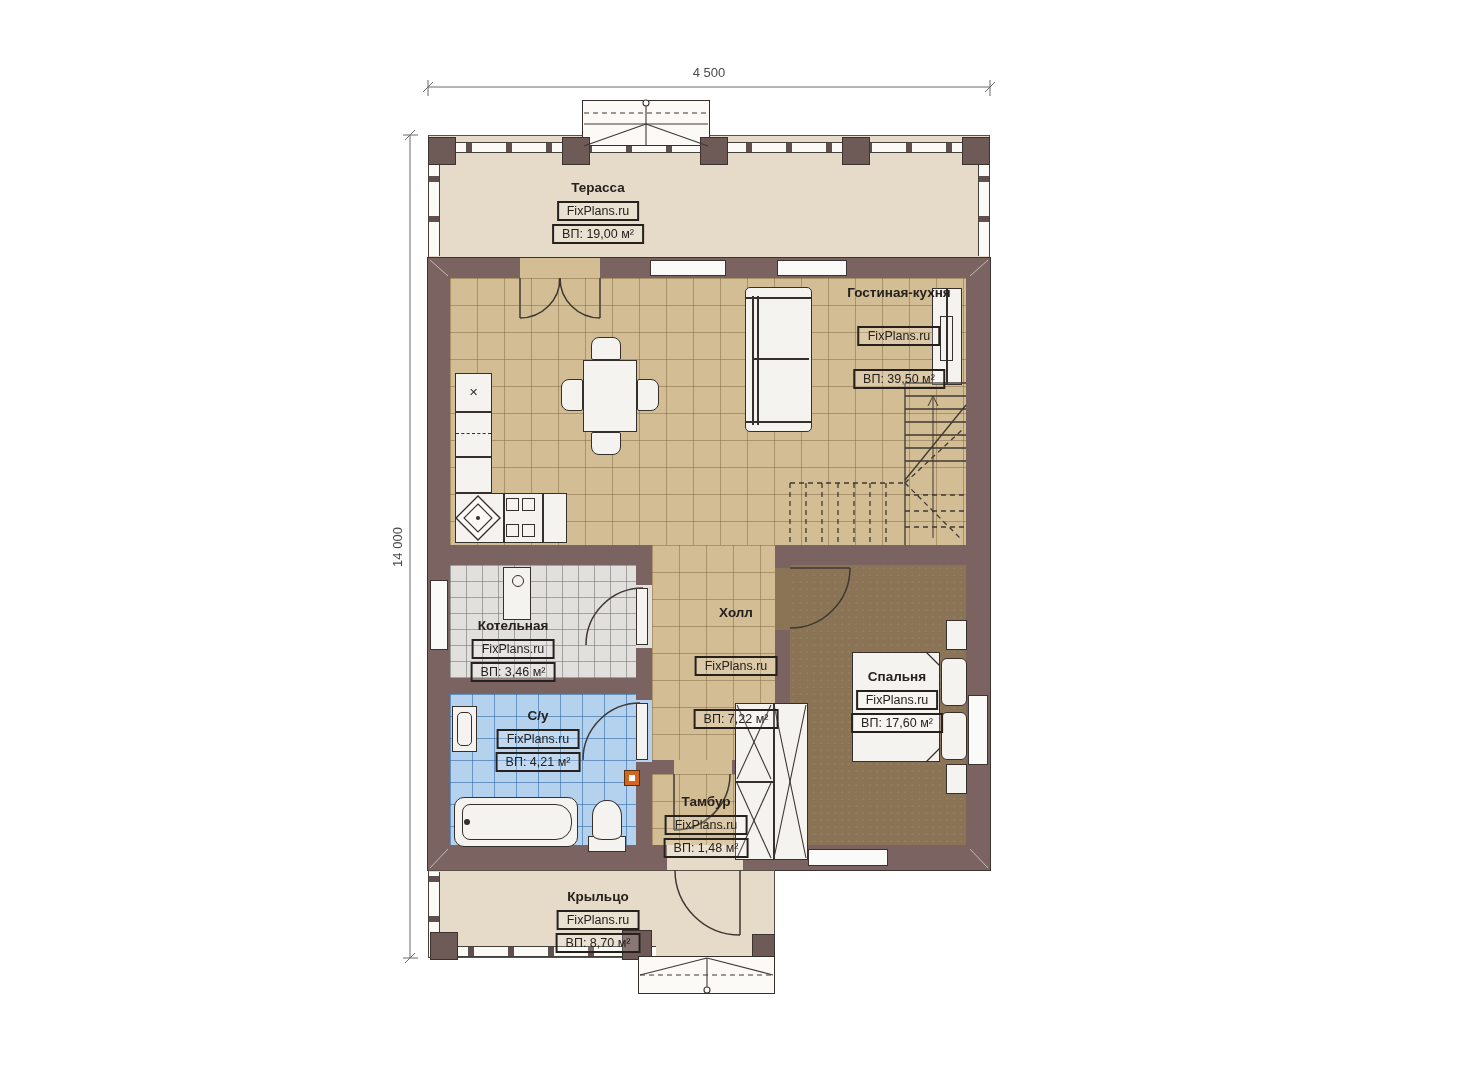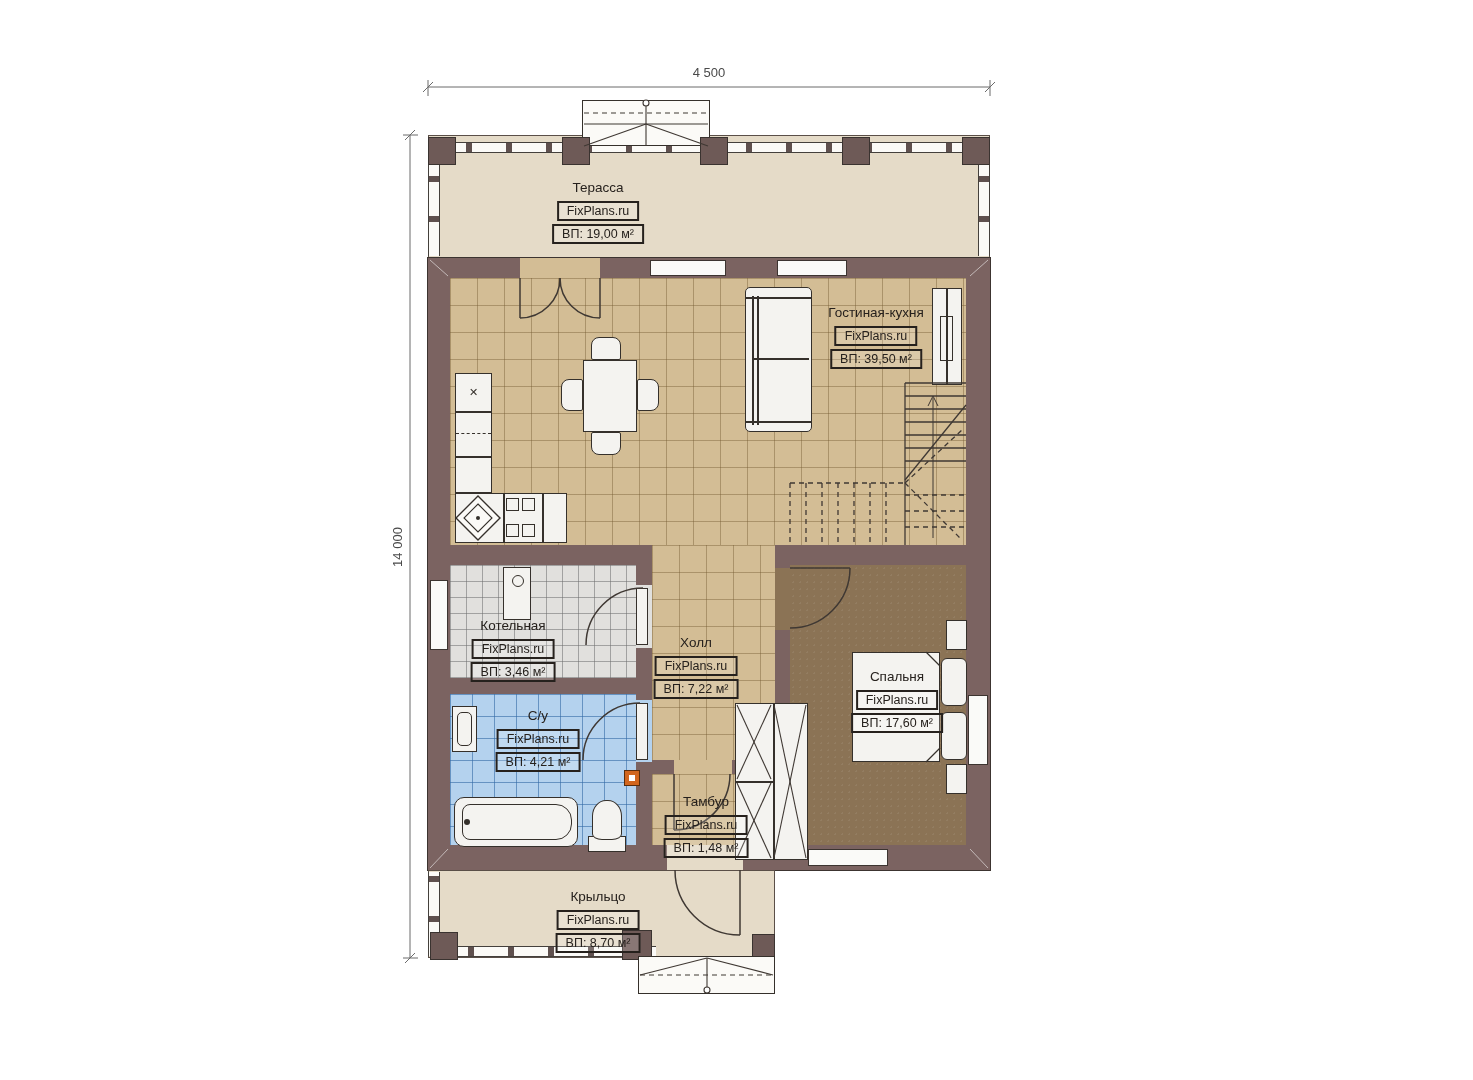--- a/index.html
+++ b/index.html
@@ -31,21 +31,21 @@
     border-left:1.5px solid #44403c;border-right:1.5px solid #44403c;box-sizing:border-box;}
   .post{background:#6e5a57;border:1.5px solid #3a3330;box-sizing:border-box;}
   .window{background:#fafaf8;border:1.5px solid #3c3430;box-sizing:border-box;}
   .furn{background:#f4f3f0;border:1.5px solid #35302b;box-sizing:border-box;}
   .line-h{background:#35302b;height:1.5px;}
   .line-v{background:#35302b;width:1.5px;}
   .dash-h{border-top:1.5px dashed #35302b;height:0;}
   
   .room-label{display:flex;flex-direction:column;align-items:center;
     transform:translate(-50%,-50%);z-index:30;}
-  .rl-title{font-weight:normal;font-size:13.5px;margin-bottom:3px;color:#26211d;white-space:nowrap;}
+  .rl-title{font-weight:bold;font-size:13.5px;margin-bottom:3px;color:#26211d;white-space:nowrap;}
   .rl-box{border:2px solid #26211d;padding:1px 8px;font-size:12.5px;margin-top:3px;
     white-space:nowrap;background:rgba(255,255,255,.18);color:#26211d;}
   .dim-label{font-size:13px;color:#4a4a4a;white-space:nowrap;}
   svg.overlay{position:absolute;left:0;top:0;z-index:20;pointer-events:none;}
   .glyph-x{font-size:11px;color:#35302b;line-height:1;}
 </style>
 </head>
 <body>
 
 <div id="canvas">
@@ -261,31 +261,31 @@
       <path d="M707 958 L707 992"></path>
       <circle cx="707" cy="990" r="3" fill="#fff"></circle>
     </g>
   </svg>
 
   <div class="abs room-label" style="left:598px;top:212px;">
     <div class="rl-title">Терасса</div>
     <div class="rl-box">FixPlans.ru</div>
     <div class="rl-box">ВП: 19,00 м²</div>
   </div>
-  <div class="abs room-label" style="left:876px;top:337px;">
+  <div class="abs room-label" style="left:899px;top:337px;gap:20px;">
     <div class="rl-title">Гостиная-кухня</div>
     <div class="rl-box">FixPlans.ru</div>
     <div class="rl-box">ВП: 39,50 м²</div>
   </div>
   <div class="abs room-label" style="left:513px;top:650px;">
     <div class="rl-title">Котельная</div>
     <div class="rl-box">FixPlans.ru</div>
     <div class="rl-box">ВП: 3,46 м²</div>
   </div>
-  <div class="abs room-label" style="left:696px;top:667px;">
+  <div class="abs room-label" style="left:736px;top:667px;gap:30px;">
     <div class="rl-title">Холл</div>
     <div class="rl-box">FixPlans.ru</div>
     <div class="rl-box">ВП: 7,22 м²</div>
   </div>
   <div class="abs room-label" style="left:538px;top:740px;">
     <div class="rl-title">С/у</div>
     <div class="rl-box">FixPlans.ru</div>
     <div class="rl-box">ВП: 4,21 м²</div>
   </div>
   <div class="abs room-label" style="left:897px;top:701px;">

